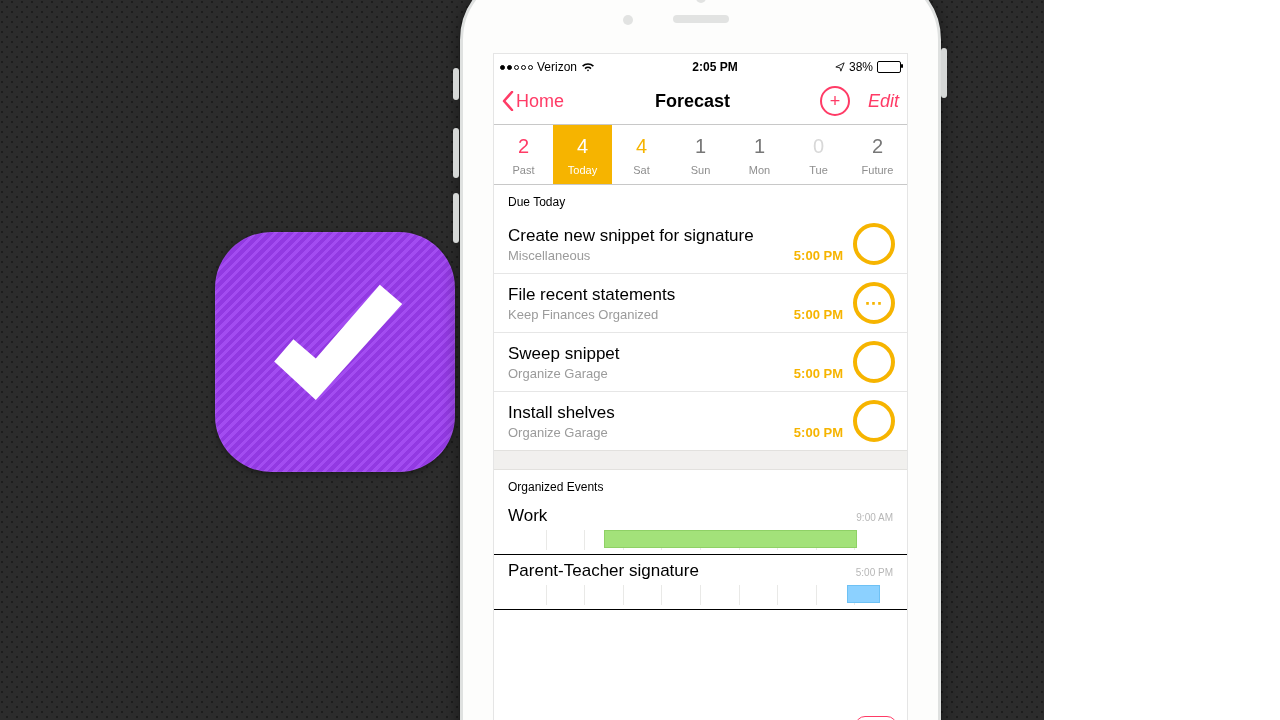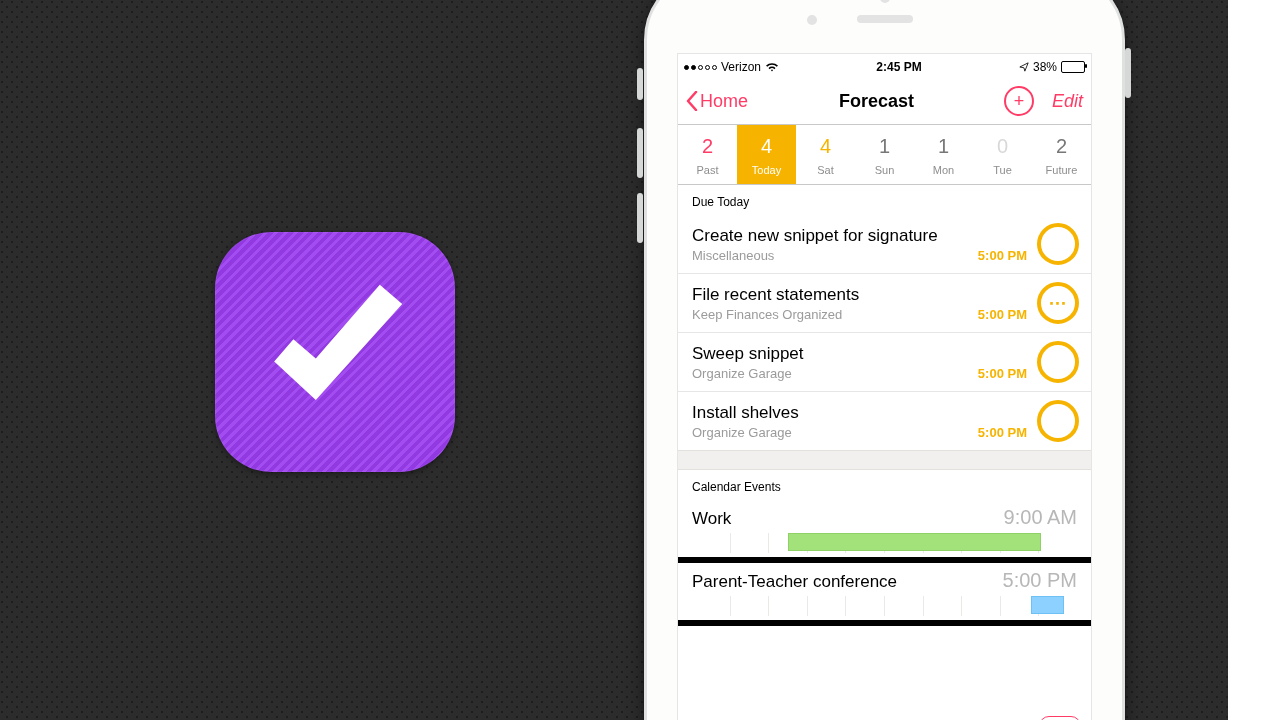--- a/index.html
+++ b/index.html
@@ -1,22 +1,21 @@
 <!DOCTYPE html>
 <html><head>
 <meta charset="utf-8">
 <style>
   html,body{margin:0;padding:0;width:1280px;height:720px;overflow:hidden;font-family:-apple-system,"Helvetica Neue",Helvetica,Arial,sans-serif;}
   .stage{
-    width:1216px;height:720px;position:relative;
+    width:1044px;height:720px;position:relative;
     background:#2c2c2c;
     background-image:radial-gradient(circle at 2px 2px, rgba(0,0,0,.35) 1px, transparent 1.5px),
                      radial-gradient(circle at 7px 7px, rgba(0,0,0,.35) 1px, transparent 1.5px);
     background-size:10px 10px,10px 10px;
-    padding-left:12px;
   }
   
   .appicon{
     position:absolute;left:215px;top:232px;width:240px;height:240px;border-radius:56px;
     background:#9b3df0;
     background-image:repeating-linear-gradient(135deg,
         rgba(255,255,255,0.08) 0px,
         rgba(255,255,255,0.08) 3px,
         rgba(0,0,0,0.06) 3px,
         rgba(0,0,0,0.06) 7px);
@@ -90,24 +89,24 @@
   .task:last-of-type{border-bottom:none;}
   .task .txt{flex:1;min-width:0;}
   .task .title{font-size:17px;color:#000;margin-bottom:2px;}
   .task .meta{display:flex;font-size:13px;}
   .task .proj{color:#9b9b9b;flex:1;white-space:nowrap;overflow:hidden;text-overflow:ellipsis;}
   .task .due{color:#f6b400;font-weight:600;margin-left:8px;}
   .check-circle{width:34px;height:34px;border:4px solid #f6b400;border-radius:50%;margin-left:10px;flex:0 0 auto;position:relative;background:#fff;}
   .check-circle.repeat:after{content:"⋯";position:absolute;inset:0;display:flex;align-items:center;justify-content:center;color:#f6b400;font-size:18px;font-weight:700;letter-spacing:1px;}
 
   
-  .cal-row{padding:6px 14px 4px;border-bottom:6px solid #000000;}
+  .cal-row{padding:6px 14px 4px;border-bottom:1px solid #000000;}
   .cal-head{display:flex;align-items:baseline;}
   .cal-head .name{font-size:17px;flex:1;}
-  .cal-head .t{font-size:20px;color:#b7b7b7;}
+  .cal-head .t{font-size:10px;color:#b7b7b7;}
   .timeline{position:relative;height:20px;margin-top:4px;}
   .timeline .ticks{display:flex;height:100%;}
   .timeline .tick{flex:1;border-left:1px solid #e9e9e7;}
   .timeline .tick:first-child{border-left:none;}
   .timeline .bar{position:absolute;top:0;height:16px;}
   .bar.green{background:#a3e27a;border:1px solid #8fd166;}
   .bar.blue{background:#8cd1ff;border:1px solid #6ec1f4;}
 
   
   .inbox{
@@ -146,21 +145,21 @@
               <span class="dot f"></span>
               <span class="dot"></span>
               <span class="dot"></span>
               <span class="dot"></span>
           </span>
           <span>Verizon</span>
           <svg class="wifi" viewBox="0 0 20 14">
               <path d="M10 13 a1.2 1.2 0 1 0 0-2.4 a1.2 1.2 0 0 0 0 2.4 M5 8.5 a7 7 0 0 1 10 0 l-1.6 1.6 a4.8 4.8 0 0 0-6.8 0z M1.5 5 a12 12 0 0 1 17 0 l-1.6 1.6 a9.7 9.7 0 0 0-13.8 0z" fill="#000"></path>
             </svg>
         </div>
-        <div class="time">2:45 PM</div>
+        <div class="time">2:05 PM</div>
         <div class="sb-right">
           <svg class="loc" viewBox="0 0 12 12">
               <path d="M1 6 L11 1 L7 11 L6 7 Z" fill="none" stroke="#000" stroke-width="1"></path>
             </svg>
           <span>38%</span>
           <span class="batwrap">
               <span class="bat"><span class="fill"></span></span>
             </span>
         </div>
       </div>
@@ -251,21 +250,21 @@
                 <span class="proj">Organize Garage</span>
                 <span class="due">5:00 PM</span>
               </div>
             </div>
             <div class="check-circle"></div>
           </div>
         </div>
 
       <div class="gap"></div>
 
-      <div class="section-h">Calendar Events</div>
+      <div class="section-h">Organized Events</div>
       <div id="callist">
           <div class="cal-row">
             <div class="cal-head">
               <span class="name">Work</span>
               <span class="t">9:00 AM</span>
             </div>
             <div class="timeline">
               <div class="ticks">
                 <div class="tick"></div>
                 <div class="tick"></div>
@@ -276,21 +275,21 @@
                 <div class="tick"></div>
                 <div class="tick"></div>
                 <div class="tick"></div>
                 <div class="tick"></div>
               </div>
               <div class="bar green" style="left:25%;width:65%;"></div>
             </div>
           </div>
           <div class="cal-row">
             <div class="cal-head">
-              <span class="name">Parent-Teacher conference</span>
+              <span class="name">Parent-Teacher signature</span>
               <span class="t">5:00 PM</span>
             </div>
             <div class="timeline">
               <div class="ticks">
                 <div class="tick"></div>
                 <div class="tick"></div>
                 <div class="tick"></div>
                 <div class="tick"></div>
                 <div class="tick"></div>
                 <div class="tick"></div>

